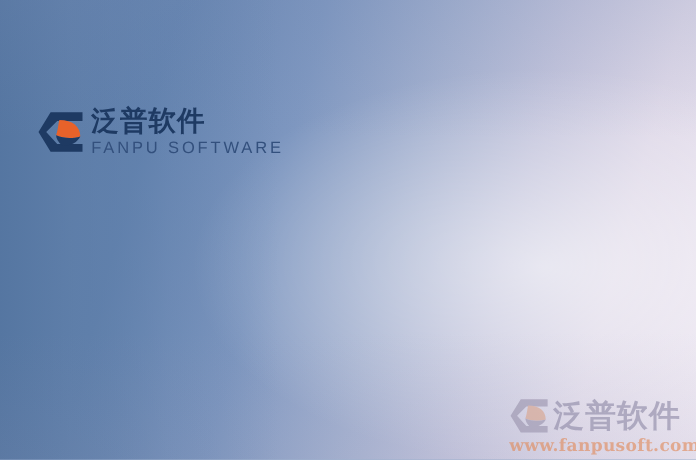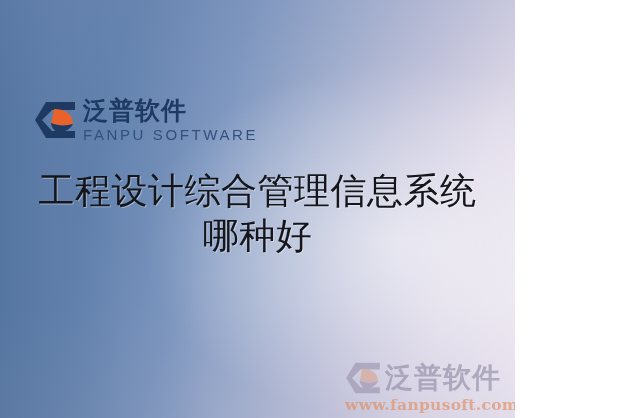--- a/index.html
+++ b/index.html
@@ -6,21 +6,21 @@
     margin: 0;
     padding: 0;
     background: #ffffff;
   }
   body {
     font-family: "Liberation Sans", sans-serif;
   }
 
   #banner {
     position: relative;
-    width: 515px;
+    width: 633px;
     height: 418px;
     overflow: hidden;
     background: #6281ae;
   }
 
   
   .bg-base {
     position: absolute;
     inset: 0;
     background: linear-gradient(105deg,
@@ -181,24 +181,20 @@
       <path d="M12 1 L41 1 L41 9 L18 9 L8 19 L18 30 L41 30 L41 37 L12 37 L1 19 Z" fill="#1e3a63"></path>
       <path d="M20 8 C32 8 39 14 39 23 C32 25 24 25 17 22 C19 16 19 11 20 8 Z" fill="#e8622a"></path>
       <path d="M17 22 C24 25 32 25 39 23 C36 29 29 32 22 31 C19 28 17 25 17 22 Z" fill="#1e3a63"></path>
     </svg>
     <div class="logo-text">
       <span class="logo-cn">泛普软件</span>
       <span class="logo-en">FANPU SOFTWARE</span>
     </div>
   </div>
 
-  <div id="headline">
-    <span class="line">工程设计综合管理信息系统</span>
-    <span class="line">哪种好</span>
-  </div>
 
   <div id="watermark">
     <div class="wm-row">
       <svg class="mark" viewBox="0 0 42 38">
         <path d="M12 1 L41 1 L41 9 L18 9 L8 19 L18 30 L41 30 L41 37 L12 37 L1 19 Z" fill="#9a93ad"></path>
         <path d="M20 8 C32 8 39 14 39 23 C32 25 24 25 17 22 C19 16 19 11 20 8 Z" fill="#d9a48c"></path>
         <path d="M17 22 C24 25 32 25 39 23 C36 29 29 32 22 31 C19 28 17 25 17 22 Z" fill="#9a93ad"></path>
       </svg>
       <span class="wm-cn">泛普软件</span>
     </div>

